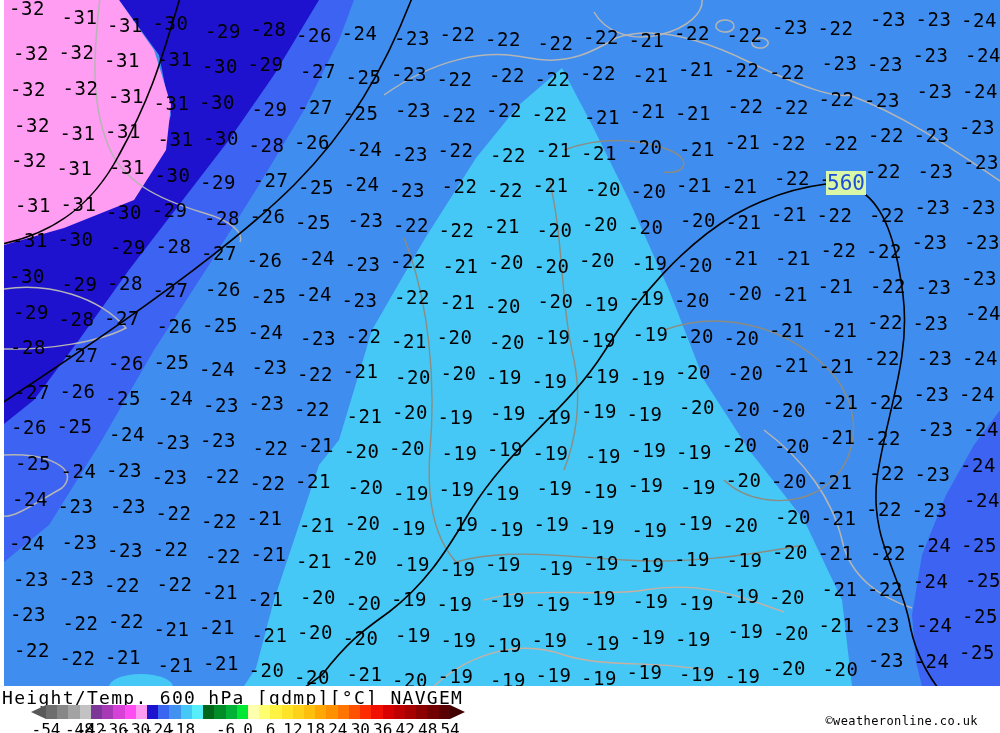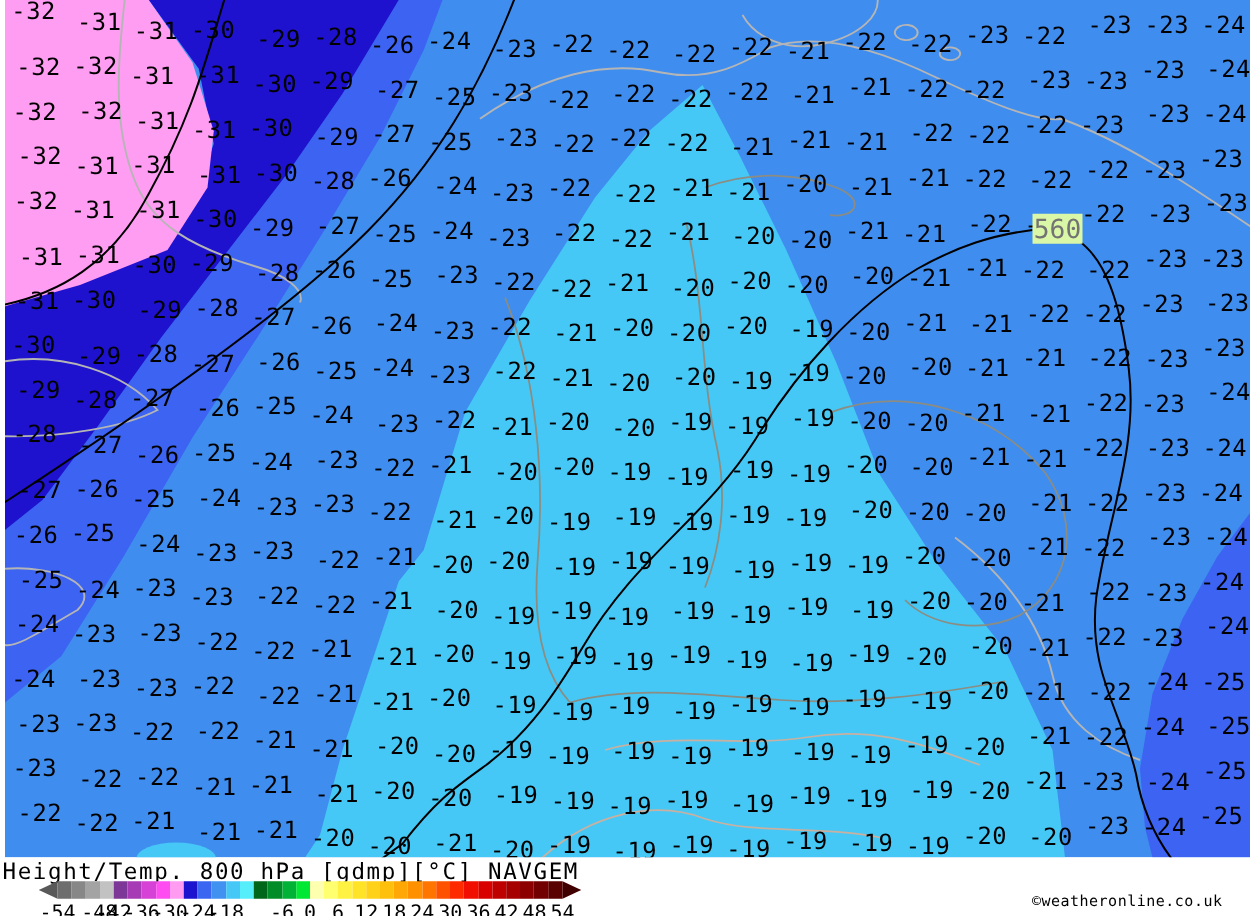--- a/index.html
+++ b/index.html
@@ -3,21 +3,21 @@
 <meta charset="utf-8">
 <style>
   html,body{margin:0;padding:0;background:#ffffff;}
   #app{position:relative;width:1000px;height:733px;background:#ffffff;overflow:hidden;
        font-family:"DejaVu Sans Mono","Liberation Mono",monospace;}
   #map-wrap{position:absolute;left:4px;top:0;width:1000px;height:686px;}
   #map-svg{display:block;}
   .temp-text{font-family:"DejaVu Sans Mono","Liberation Mono",monospace;font-size:19px;letter-spacing:0.5px;fill:#000;}
   #contour-label-560{position:absolute;left:822px;top:171px;width:40px;height:24px;
        display:flex;align-items:center;justify-content:center;
-       font-size:21px;color:#737373;}
+       font-size:21px;color:#1d4ed8;}
   #footer{position:absolute;left:0;top:686px;width:1000px;height:47px;background:#ffffff;}
   #footer-title{position:absolute;left:2px;top:1px;font-size:18px;letter-spacing:1.3px;color:#000;white-space:pre;}
   #footer-datetime{position:absolute;right:4px;top:1px;font-size:18px;letter-spacing:2.6px;color:#000;white-space:pre;}
   #colorbar{position:absolute;left:46px;top:19px;width:404px;height:14px;display:flex;}
   #colorbar .cell{flex:1 1 auto;height:14px;}
   #cb-arrow-left{position:absolute;left:31px;top:19px;width:0;height:0;
        border-top:7px solid transparent;border-bottom:7px solid transparent;border-right:15px solid #595959;}
   #cb-arrow-right{position:absolute;left:450px;top:19px;width:0;height:0;
        border-top:7px solid transparent;border-bottom:7px solid transparent;border-left:15px solid #400000;}
   #tick-row{position:absolute;left:0;top:34px;width:520px;height:13px;}
@@ -456,21 +456,21 @@
           <text x="864.0" y="667.4" class="temp-text">-23</text>
           <text x="909.5" y="667.8" class="temp-text">-24</text>
           <text x="955.0" y="659.0" class="temp-text">-25</text>
         </g>
     </svg>
 
     <div id="contour-label-560" style="background: rgb(217, 247, 166);">560</div>
   </div>
 
   <div id="footer">
-    <div id="footer-title">Height/Temp. 800 hPa [gdmp][°C] NAVGEM</div>
+    <div id="footer-title">Height/Temp. 600 hPa [gdmp][°C] NAVGEM</div>
 
     <div id="cb-arrow-left" style="border-right-color: rgb(89, 89, 89);"></div>
     <div id="colorbar">
         <div class="cell" style="background: rgb(110, 110, 110);"></div>
         <div class="cell" style="background: rgb(135, 135, 135);"></div>
         <div class="cell" style="background: rgb(163, 163, 163);"></div>
         <div class="cell" style="background: rgb(194, 194, 194);"></div>
         <div class="cell" style="background: rgb(125, 55, 150);"></div>
         <div class="cell" style="background: rgb(166, 59, 181);"></div>
         <div class="cell" style="background: rgb(214, 66, 214);"></div>

